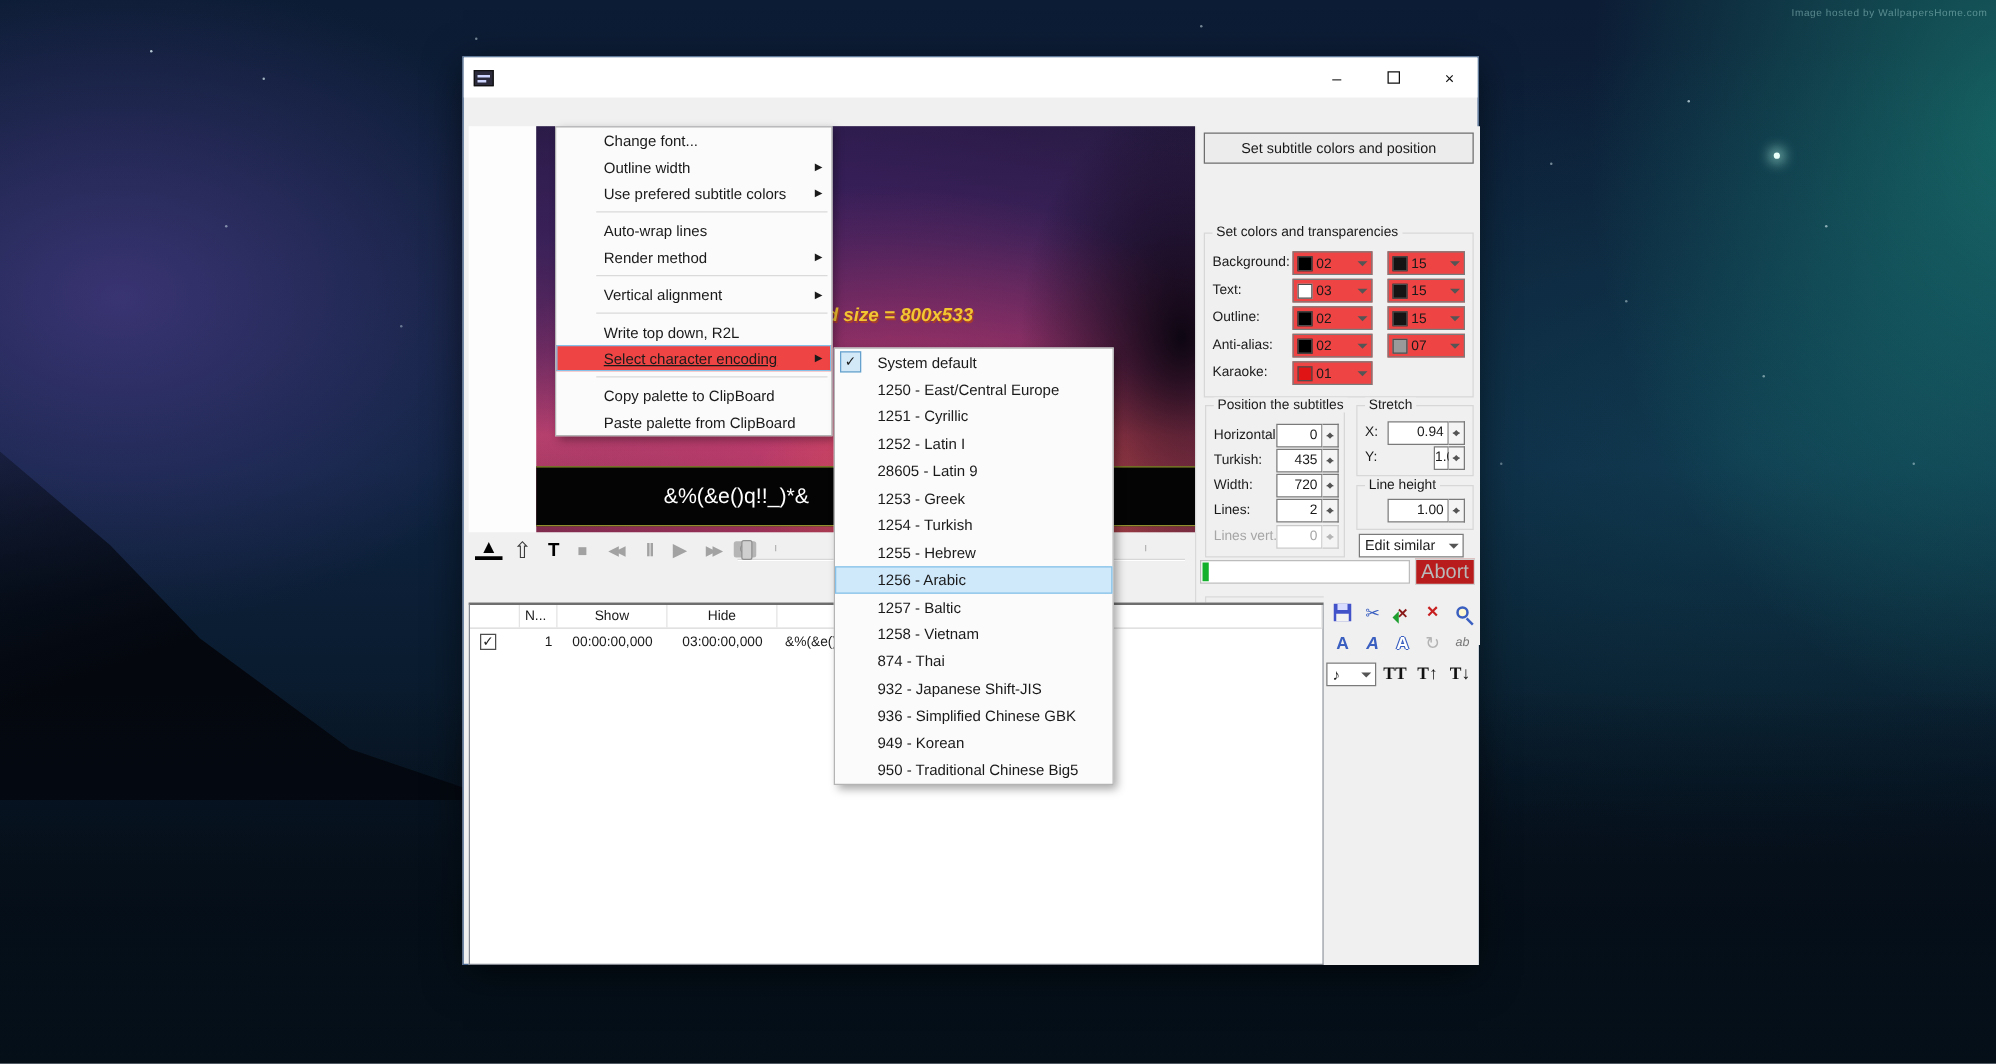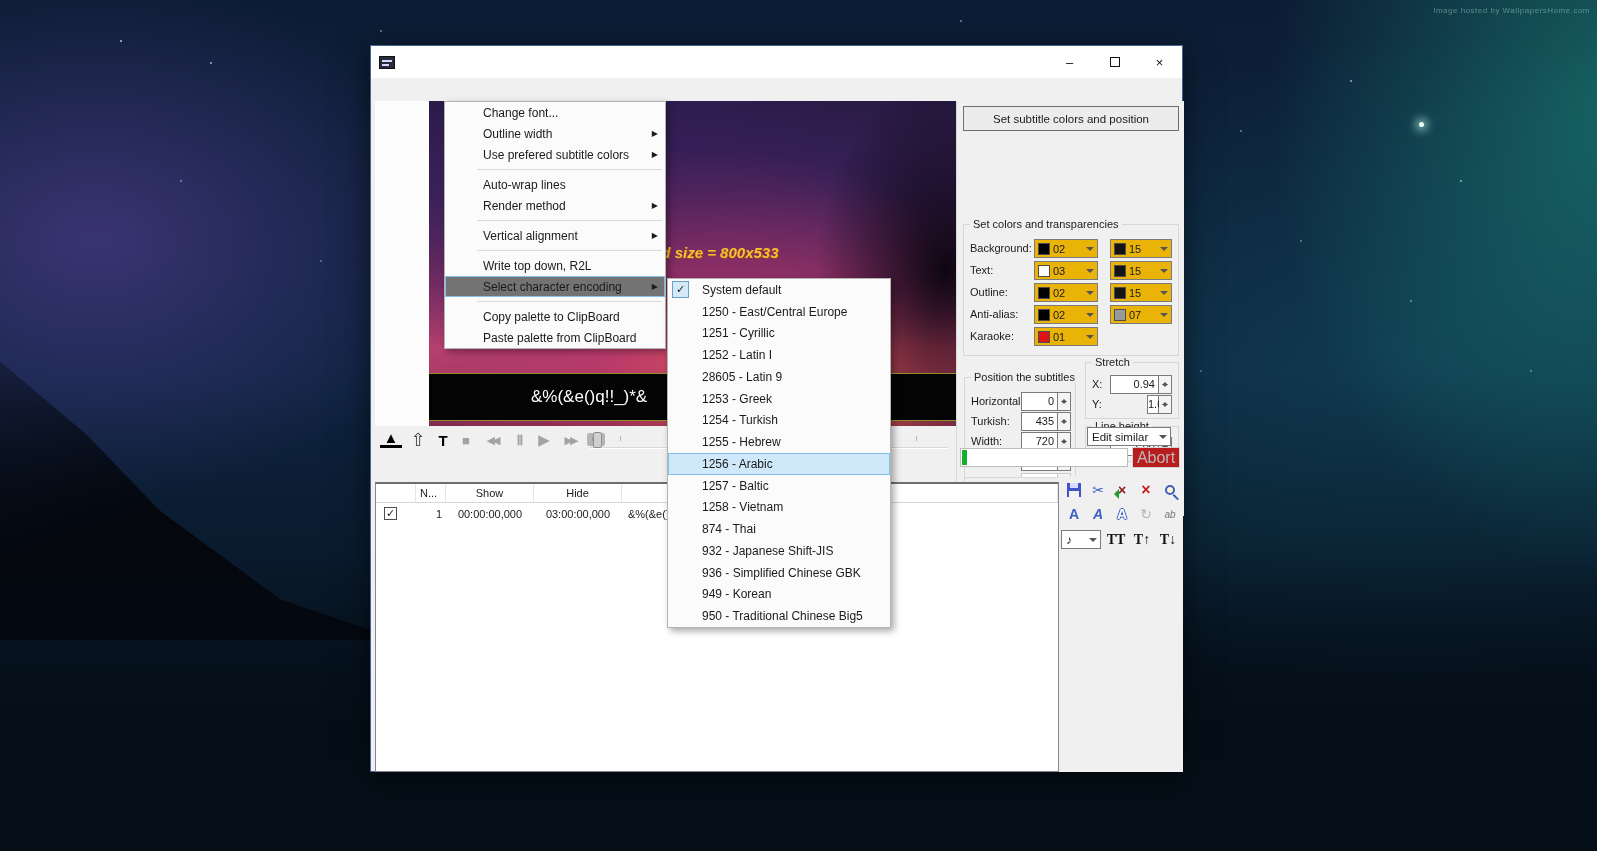--- a/index.html
+++ b/index.html
@@ -81,24 +81,24 @@
   .camera { position:absolute; left:212px; top:7px; width:18px; height:13px; background:#b5b5b5; border-radius:2px; }
   .camera .lens { position:absolute; left:5px; top:2px; width:8px; height:8px; border-radius:50%; background:#d9d9d9; border:1px solid #8d8d8d; }
   .slider-groove { position:absolute; left:215px; top:21px; width:358px; height:2px; background:#d7d7d7; border-bottom:1px solid #fff; }
   .slider-thumb { position:absolute; left:218px; top:6px; width:9px; height:16px; background:#cfcfcf; border:1px solid #8f8f8f; border-radius:2px; }
   .tick { position:absolute; top:10px; width:1px; height:5px; background:#b5b5b5; }
 
   
   .rpanel { position:absolute; left:585px; top:55px; width:228px; height:415px; background:#f0f0f0; border-left:1px solid #d9d9d9; }
   .hdr-btn { position:absolute; left:6px; top:5px; width:216px; height:25px; background:#ececec; border:1px solid #6e6e6e;
     font-size:11.5px; display:flex; align-items:center; justify-content:center; }
-  .group { position:absolute; border:1px solid #d7d7d7;margin-top:38px; }
+  .group { position:absolute; border:1px solid #d7d7d7; }
   .legend { position:absolute; top:-7px; left:6px; background:#f0f0f0; padding:0 3px; font-size:11px; white-space:nowrap; }
   .crow-label { position:absolute; left:6px; font-size:11px; line-height:19px; }
-  .combo { position:absolute; height:19px; background:#eab308; border:1px solid #7a7a7a; display:flex; align-items:center; font-size:11px; }
+  .combo { position:absolute; height:19px; background:#ef4444; border:1px solid #7a7a7a; display:flex; align-items:center; font-size:11px; }
   .combo .sw { width:12px; height:12px; border:1px solid #4d4d4d; margin:0 3px; flex:none; }
   .combo .num { flex:1; }
   .combo .dd { width:14px; height:100%; position:relative; flex:none; }
   .combo .dd::after { content:""; position:absolute; left:3px; top:7px; border:4px solid transparent; border-top-color:#555; }
   .spinbox { position:absolute; height:19px; display:flex; }
   .spinbox .val { width:calc(100% - 13px); background:#fff; border:1px solid #7a7a7a; font-size:11px; text-align:right; padding:2px 3px 0 0; }
   .spinbox .spin { width:13px; border:1px solid #7a7a7a; border-left:0; background:#f4f4f4; position:relative; }
   .spinbox .spin::before { content:""; position:absolute; left:3px; top:3px; border:3px solid transparent; border-bottom-color:#555; }
   .spinbox .spin::after  { content:""; position:absolute; left:3px; bottom:3px; border:3px solid transparent; border-top-color:#555; }
   .spinbox.disabled .val { color:#a6a6a6; border-color:#c9c9c9; }
@@ -144,21 +144,21 @@
   .spell { font-size:10px; color:#777; font-style:italic; }
   .note-combo { position:absolute; left:2px; top:54px; width:40px; height:19px; background:#fff; border:1px solid #7a7a7a; display:flex; align-items:center; font-size:12px; padding-left:4px; }
   .note-combo .dd { margin-left:auto; width:13px; height:100%; position:relative; }
   .note-combo .dd::after { content:""; position:absolute; left:2px; top:7px; border:4px solid transparent; border-top-color:#555; }
   .tserif { font-family:"Liberation Serif", serif; font-weight:bold; font-size:14px; color:#111; }
 
   
   .menu { position:absolute; background:#fbfbfb; border:1px solid #b4b4b4; box-shadow:3px 3px 7px rgba(0,0,0,.35); z-index:60; }
   .mi { position:relative; height:21px; display:flex; align-items:center; padding-left:38px; font-size:12px; }
   .mi .arr { position:absolute; right:7px; font-size:8px; color:#1a1a1a; }
-  .mi.hl { background:#737373; box-shadow:inset 0 0 0 1px #84c0e8; }
+  .mi.hl { background:#ef4444; box-shadow:inset 0 0 0 1px #84c0e8;text-decoration:underline; }
   .msep { height:9px; position:relative; }
   .msep::after { content:""; position:absolute; left:32px; right:3px; top:4px; border-top:1px solid #dadada; }
   .smi { position:relative; height:21.75px; display:flex; align-items:center; padding-left:34px; font-size:12px; }
   .smi.hl { background:#cfe8fa; box-shadow:inset 0 0 0 1px #84c0e8; }
   .chkbox { position:absolute; left:4px; top:2px; width:17px; height:17px; background:#d3e9f8; border:1px solid #66a0cc;
     display:flex; align-items:center; justify-content:center; font-size:11px; color:#1a1a1a; }
 </style>
 </head>
 <body>
 
@@ -270,21 +270,21 @@
         </div>
 
         <span class="crow-label" style="top:102px;">Karaoke:</span>
         <div class="combo" style="left:70px; top:102px; width:64px;">
           <span class="sw" style="background:#e01414;"></span>
           <span class="num">01</span>
             <span class="dd"></span>
         </div>
       </div>
 
-      <div class="group" style="left:7px; top:238px; width:112px; height:122px;">
+      <div class="group" style="left:7px; top:223px; width:112px; height:122px;">
         <span class="legend">Position the subtitles</span>
         <span class="crow-label" style="top:14px;">Horizontal:</span>
         <div class="spinbox" style="left:56px; top:14px; width:50px;">
           <span class="val">0</span>
             <span class="spin"></span>
         </div>
         <span class="crow-label" style="top:34px;">Turkish:</span>
         <div class="spinbox" style="left:56px; top:34px; width:50px;">
           <span class="val">435</span>
             <span class="spin"></span>

